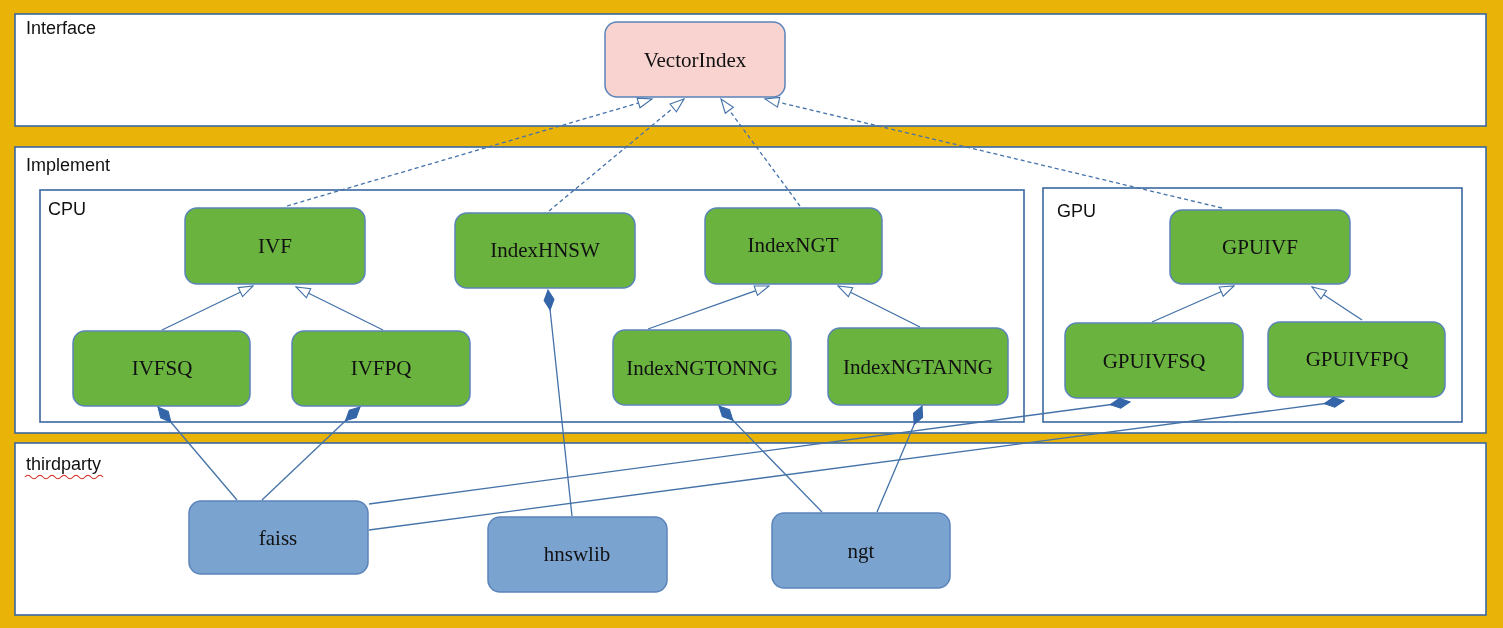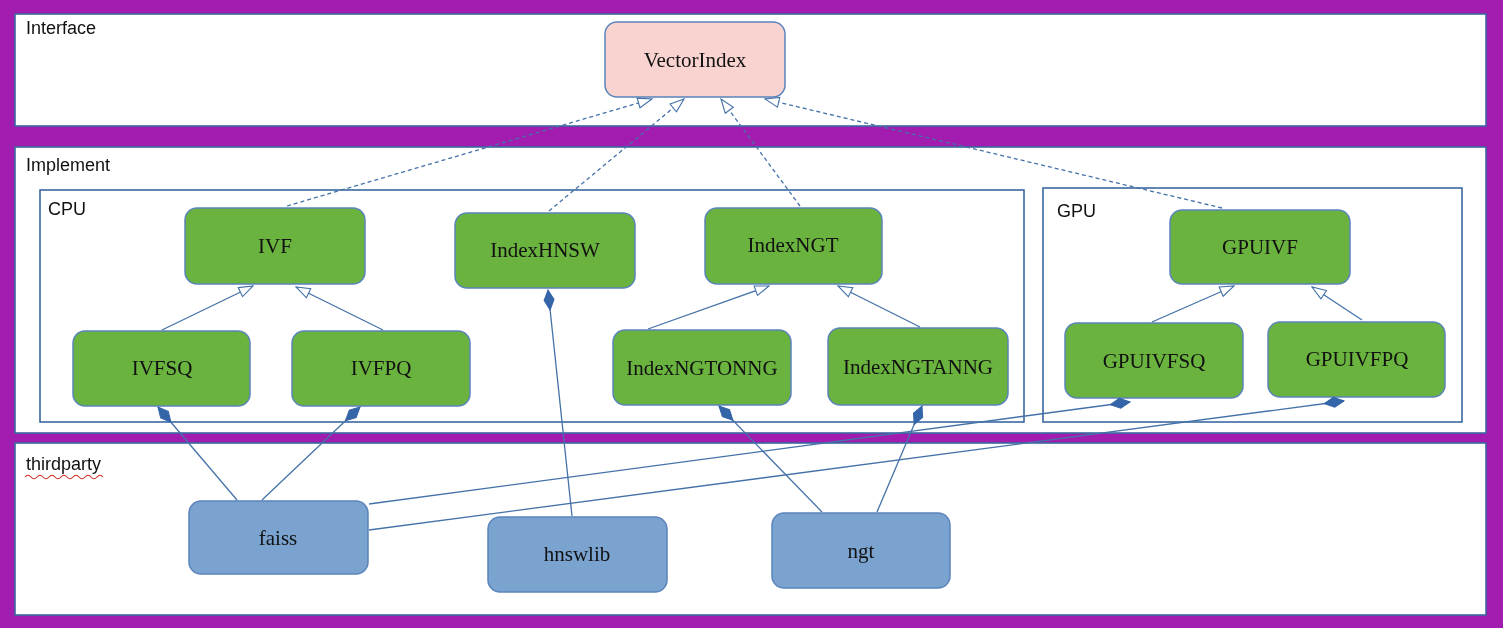--- a/index.html
+++ b/index.html
@@ -1,16 +1,16 @@
 <!DOCTYPE html>
 <html><head>
 <meta charset="utf-8">
 <style>
   html, body { margin: 0; padding: 0; background: #ffffff; }
-  .stage { position: relative; width: 1503px; height: 628px; background: #a21caf; overflow: hidden; }
+  .stage { position: relative; width: 1503px; height: 628px; background: #eab308; overflow: hidden; }
   svg { display: block; }
 
   .container-rect { fill: #ffffff; stroke: #3a68a0; stroke-width: 1.6; }
   .container-label {
     font-family: "Liberation Sans", "DejaVu Sans", sans-serif;
     font-size: 18px; fill: #111111;
   }
   .node-rect { stroke: #5b84bb; stroke-width: 1.5; }
   .node-label {
     font-family: "Liberation Serif", "DejaVu Serif", serif;

